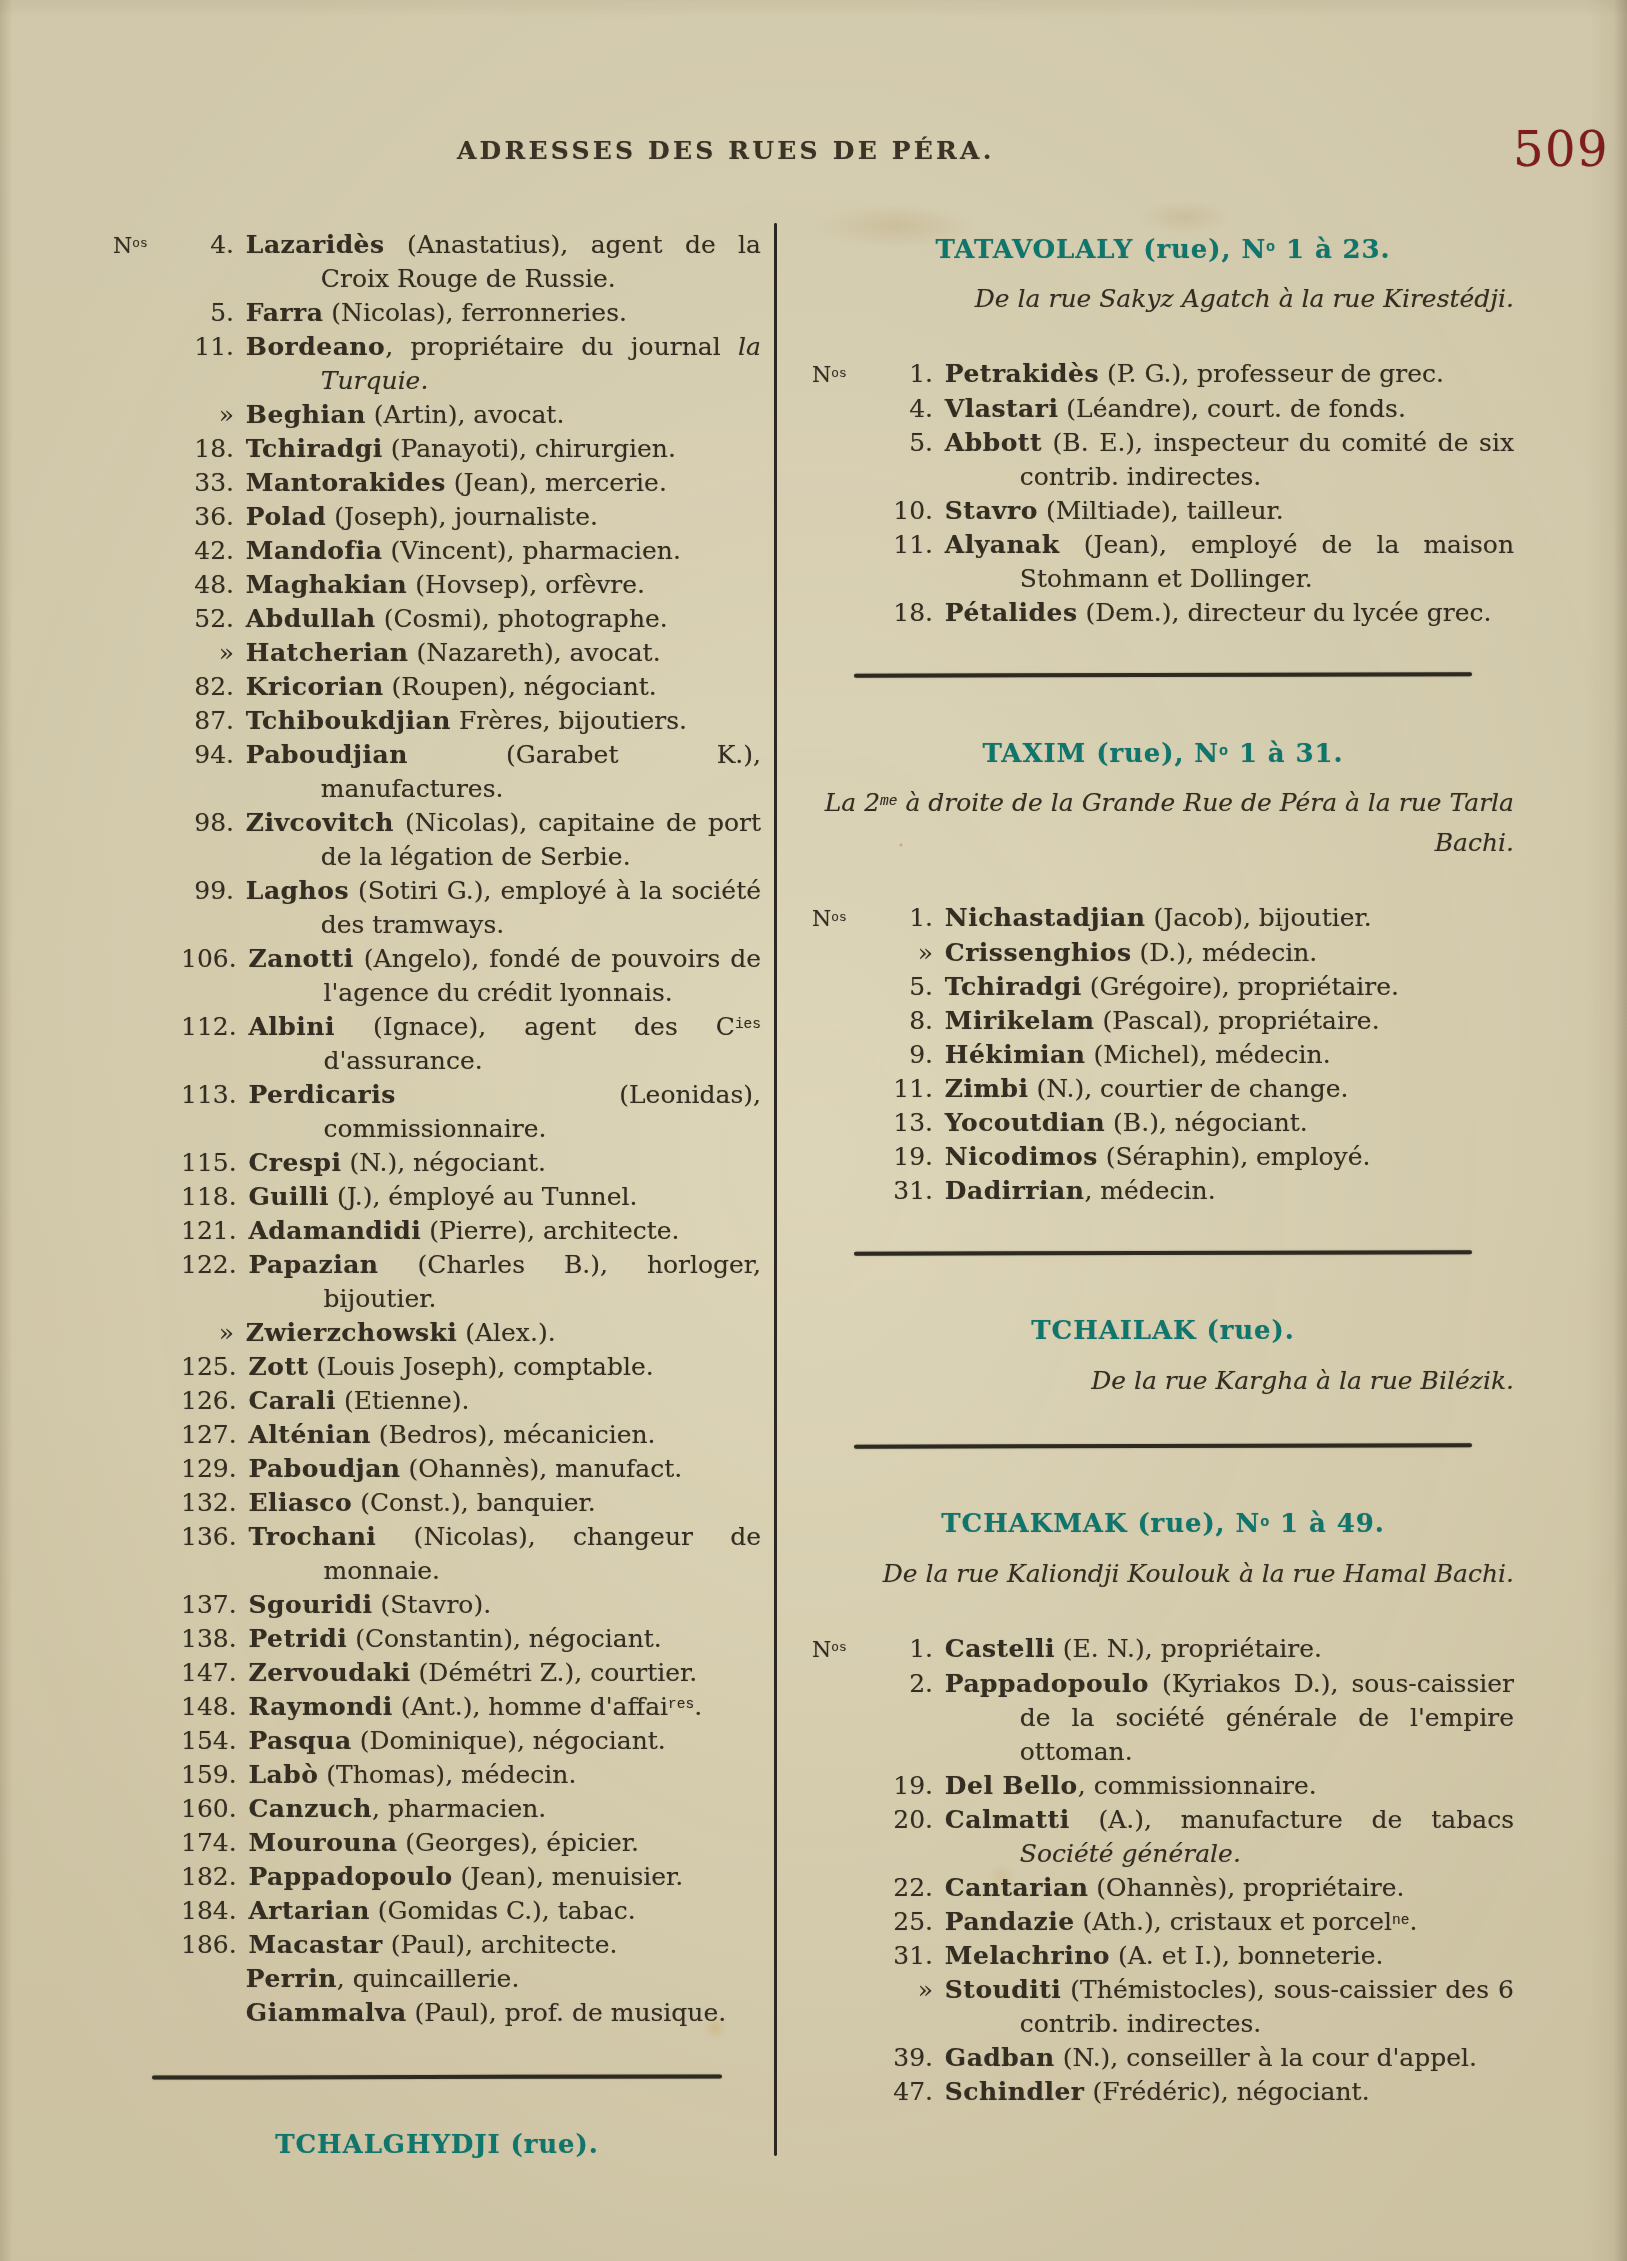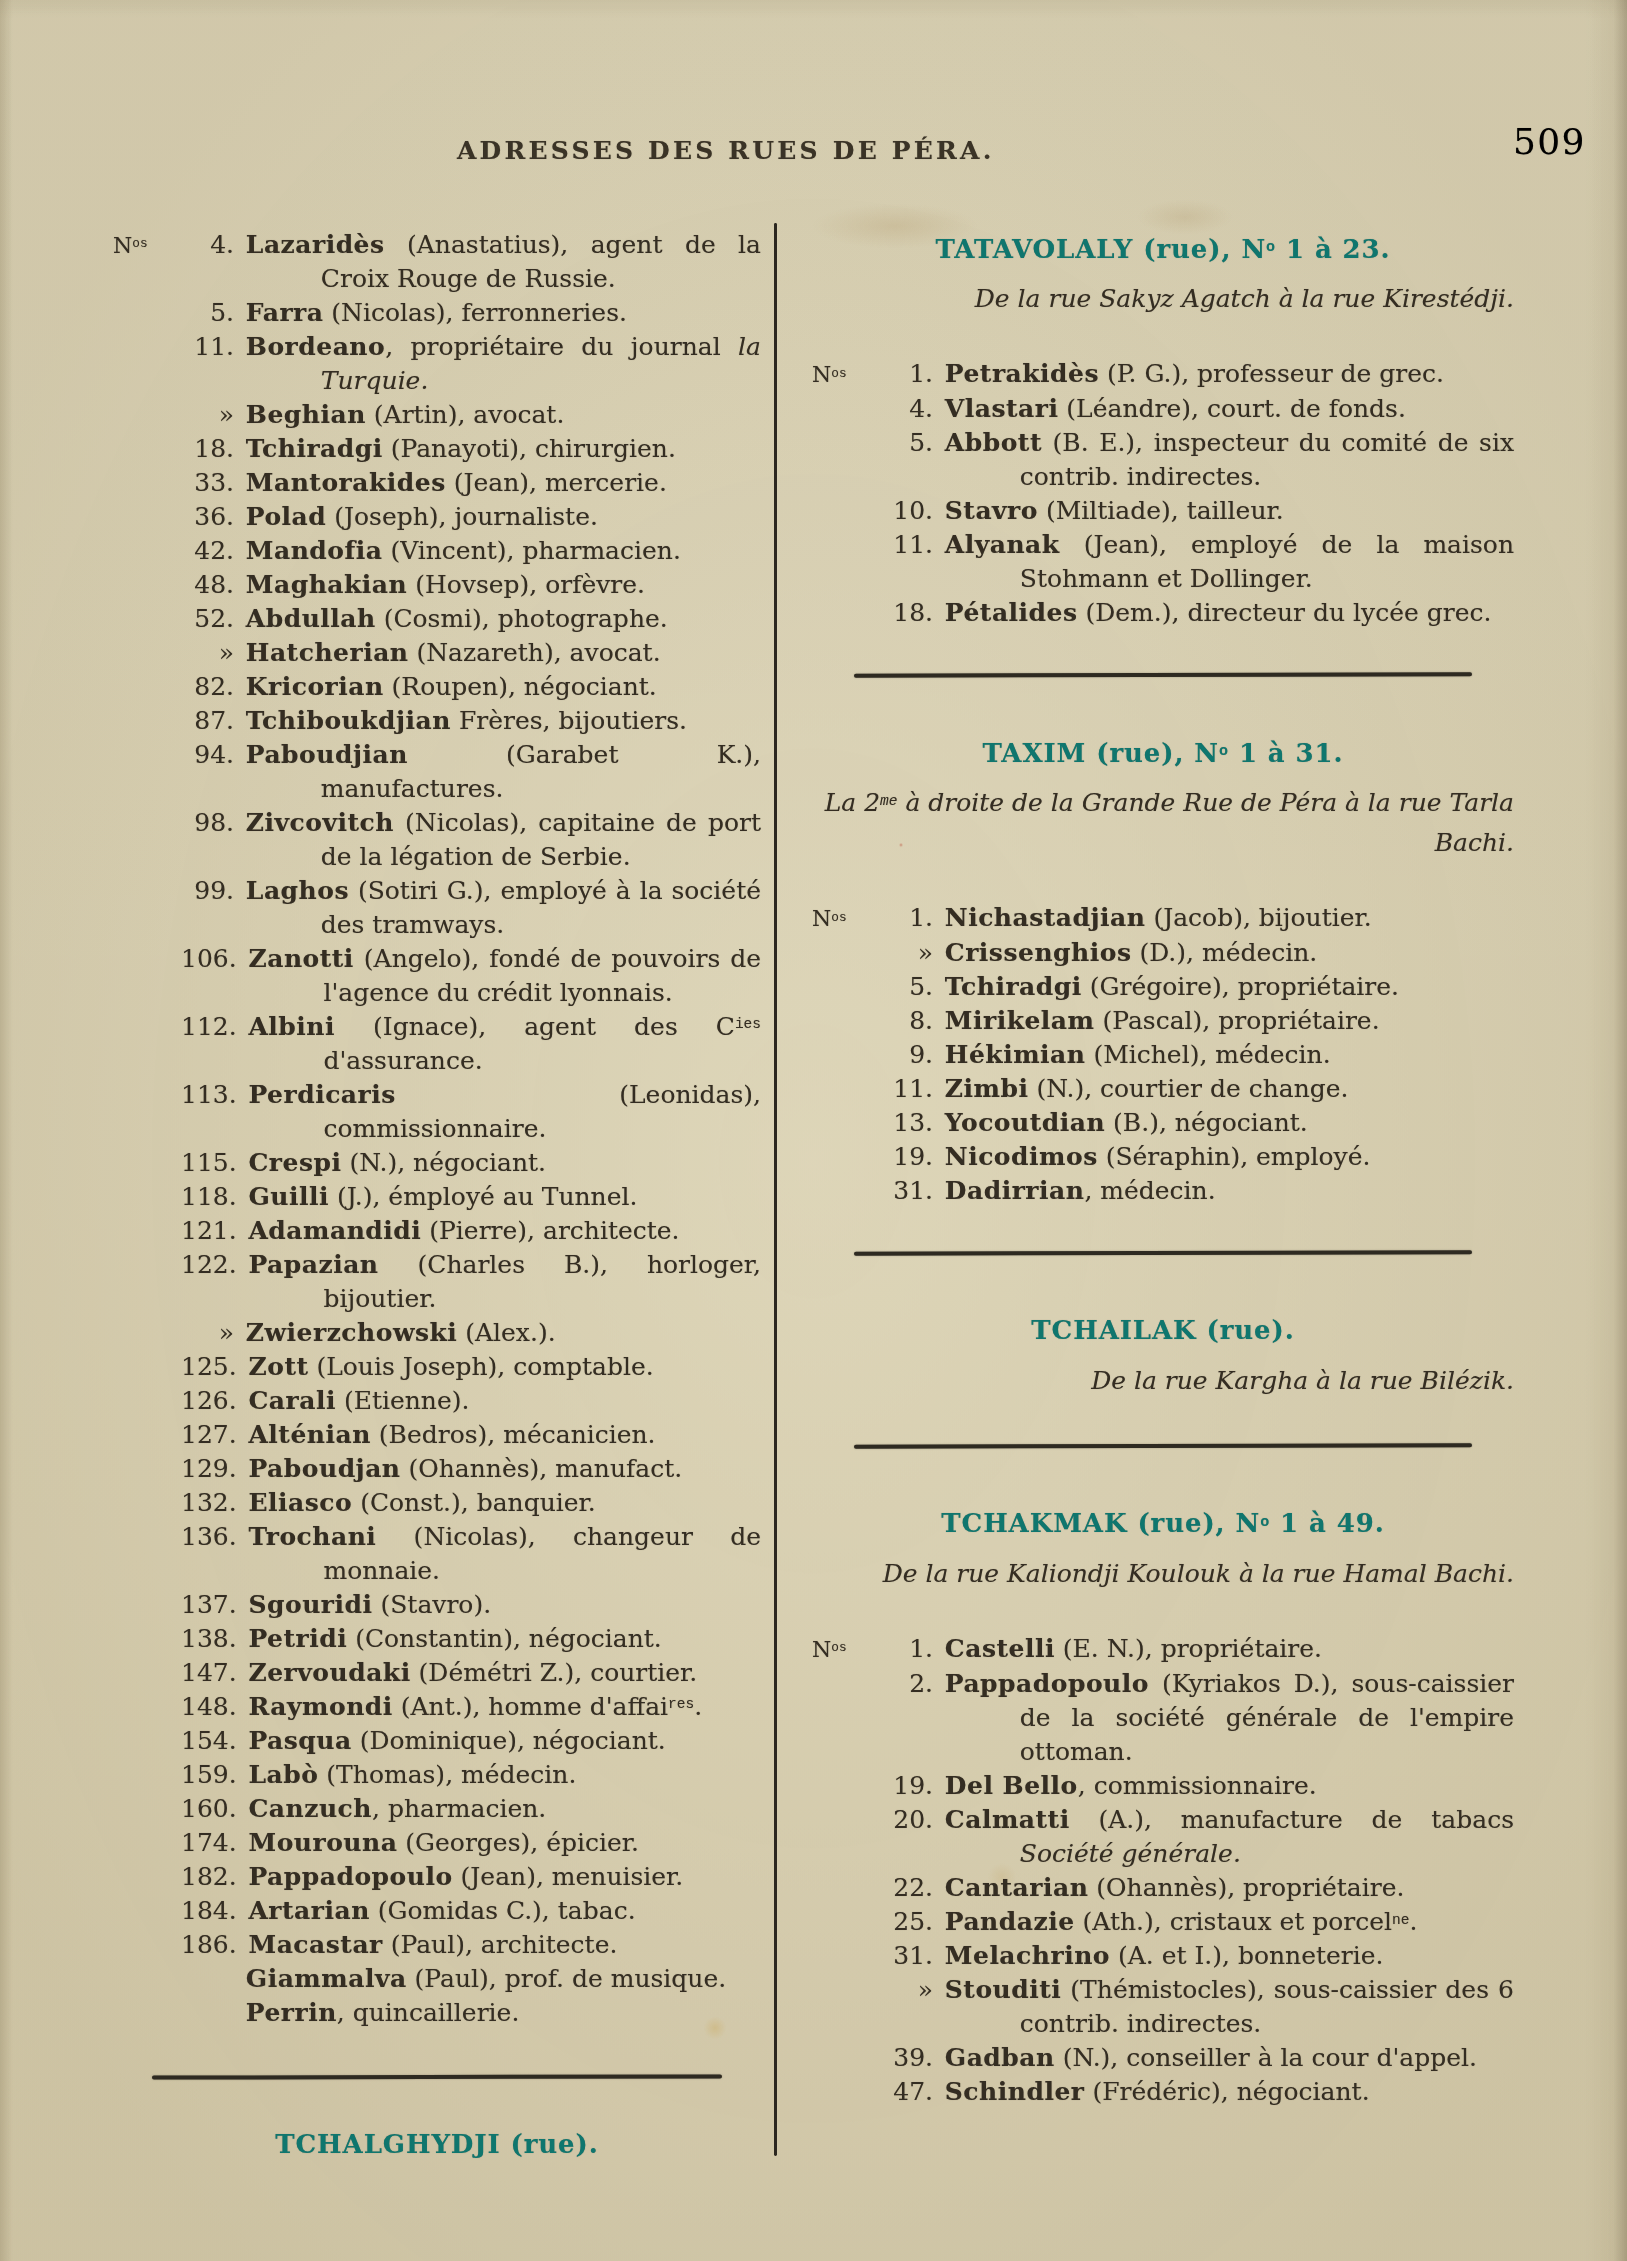--- a/index.html
+++ b/index.html
@@ -23,21 +23,21 @@
       linear-gradient(180deg,#dbd3b6 0%, #d8cfb0 60%, #d5cbab 100%);
   }
   .ink{ text-shadow:0 0 0.9px rgba(52,45,34,0.38); }
 
   
   .running-title{
     position:absolute;left:457px;top:136px;width:597px;
     font-size:25px;font-weight:bold;letter-spacing:3.2px;color:#3a3326;white-space:nowrap;
   }
   .page-number{
-    position:absolute;left:1513px;top:121px;font-size:36px;letter-spacing:1.4px;color:#000000;
+    position:absolute;left:1513px;top:121px;font-size:48px;letter-spacing:1.4px;color:#7f1d1d;
   }
 
   
   .col{position:absolute;top:228px;}
   .col-left{left:113px;width:648px;}
   .col-right{left:812px;width:702px;}
   .divider{
     position:absolute;left:774px;top:223px;width:2.7px;height:1933px;
     background:#2c2720;border-radius:1.4px;
   }
@@ -281,26 +281,26 @@
             <span class="etxt"><b>Artarian</b> (Gomidas C.), tabac.</span>
           </div>
           <div class="entry">
             <span class="nos"></span>
             <span class="num">186.</span>
             <span class="etxt"><b>Macastar</b> (Paul), architecte.</span>
           </div>
           <div class="entry">
             <span class="nos"></span>
             <span class="num"></span>
+            <span class="etxt"><b>Perrin</b>, quincaillerie.</span>
+          </div>
+          <div class="entry">
+            <span class="nos"></span>
+            <span class="num"></span>
             <span class="etxt"><b>Giammalva</b> (Paul), prof. de musique.</span>
-          </div>
-          <div class="entry">
-            <span class="nos"></span>
-            <span class="num"></span>
-            <span class="etxt"><b>Perrin</b>, quincaillerie.</span>
           </div>
         </div>
       </div>
       <div class="rule"></div>
       <div class="section">
         <div class="street-title">TCHALGHYDJI (rue).</div>
       </div>
     </div>
   <div class="col col-right" id="col-right">
       <div class="section">

